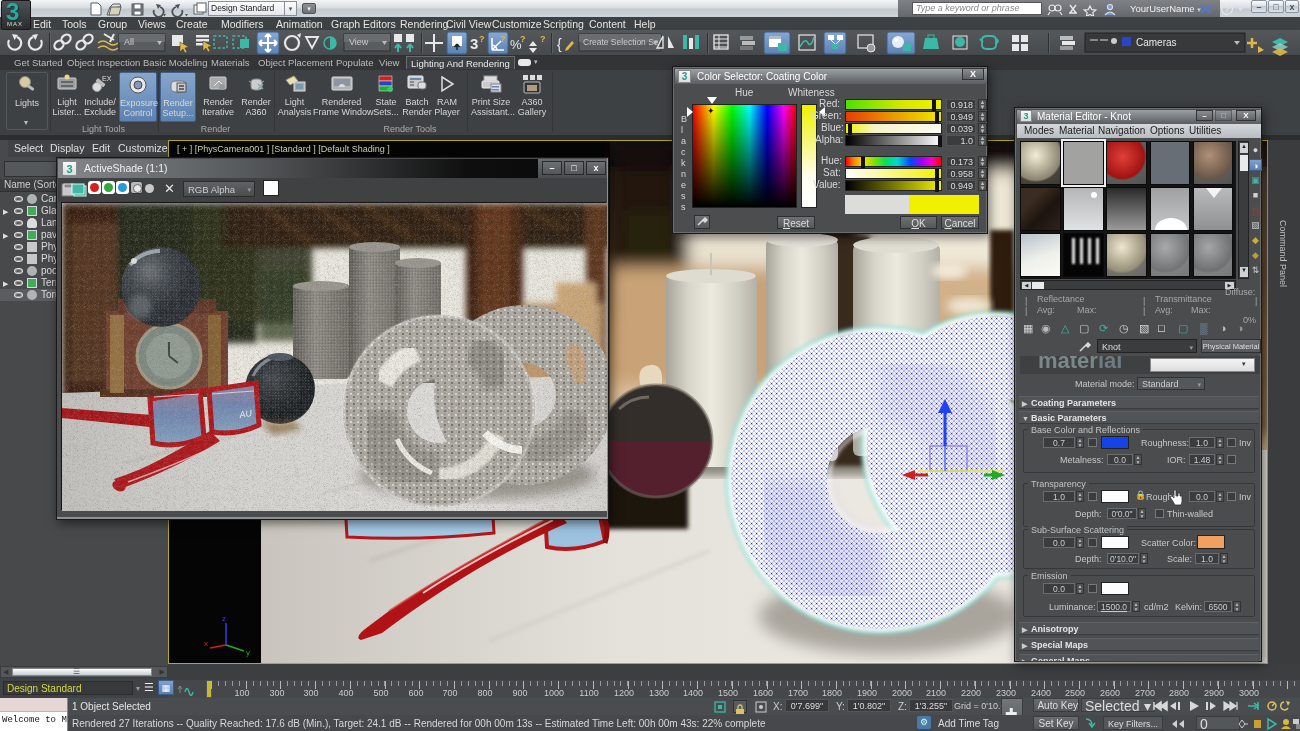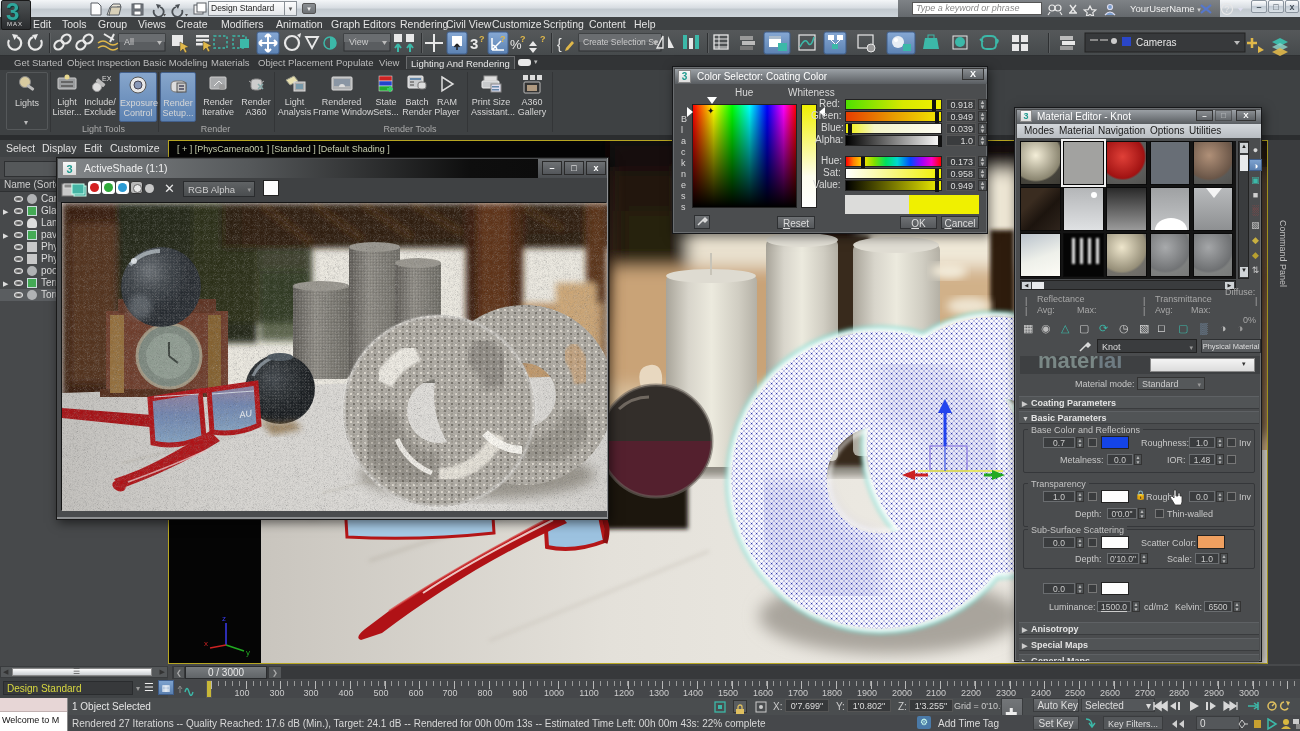--- a/index.html
+++ b/index.html
@@ -76,21 +76,21 @@
 .med-box { position:absolute; width:32px; height:11px; background:#3a3c3e; border:1px solid #6a6d70; color:#ccc; font-size:8.5px; text-align:center; line-height:11px; }
 .med-spin { position:absolute; width:8px; height:11px; background:#4f5254; border:1px solid #333; color:#bbb; font-size:5px; text-align:center; line-height:5px; }
 .med-chk { position:absolute; width:9px; height:9px; background:#3a3c3e; border:1px solid #777; }
 .med-roll { position:absolute; left:4px; width:240px; height:13px; background:#515456; border-top:1px solid #5e6164; border-bottom:1px solid #3a3c3e; font-size:9px; font-weight:bold; color:#e4e4e4; padding-left:12px; line-height:13px; }
 .med-roll .ar { position:absolute; left:3px; top:0px; font-size:7px; color:#ccc; }
 .med-group { position:absolute; left:8px; width:232px; border:1px solid #35373a; border-radius:2px; }
 .med-group .glab { position:absolute; left:4px; top:-5px; background:#4a4c4e; padding:0 3px; font-size:9px; color:#c4c4c4; }
 .med-swatch { position:absolute; width:26px; height:12px; border:1px solid #222; }
 
 #explorer { left:0; top:140px; width:168px; height:526px; background:#47494b; }
-#exp-menu { position:absolute; left:0; top:0; width:178px; height:17px; background:#404345; }
+#exp-menu { position:absolute; left:8px; top:0; width:178px; height:17px; background:#404345; }
 #exp-menu span { position:absolute; top:2px; font-size:10.5px; color:#e0e0e0; }
 #exp-search { position:absolute; left:4px; top:21px; width:158px; height:16px; background:#55585a; border:1px solid #2e3032; }
 #exp-head { position:absolute; left:0; top:39px; width:168px; height:13px; background:#3c3e40; border-bottom:1px solid #2e3032; font-size:10px; color:#ccc; padding-left:4px; }
 .exprow { position:absolute; left:0; width:168px; height:12px; font-size:10px; color:#ddd; line-height:12px; }
 .earr { position:absolute; left:3px; top:1px; font-size:7px; color:#ddd; }
 .eye { position:absolute; left:14px; top:3px; width:9px; height:6px; border:1px solid #e8e8e8; border-radius:50%; background:#555; box-shadow:inset 0 0 0 1px #999; }
 .oic { position:absolute; left:27px; top:1px; width:10px; height:10px; }
 .gic { background:#4a5; border:1px solid #cdd; }
 .onm { position:absolute; left:41px; }
 
@@ -98,21 +98,21 @@
 #vplabel { position:absolute; left:8px; top:3px; font-size:9px; color:#c8d0b0; }
 
 #row-sl { left:0; top:664px; width:1300px; height:16px; background:#47494b; }
 #row-ruler { left:0; top:680px; width:1300px; height:18px; background:#45474a; }
 #row-stat1 { left:0; top:698px; width:1300px; height:17px; background:#4a4d4f; }
 #row-stat2 { left:0; top:715px; width:1300px; height:16px; background:#46484b; }
 .small { font-size:10px; color:#ddd; }
 .coordlab { position:absolute; top:3px; font-size:10px; color:#ccc; }
 .coordbox { position:absolute; top:1px; width:44px; height:13px; background:#37393b; border:1px solid #555; color:#ddd; font-size:9px; text-align:center; line-height:13px; }
 .keybtn { position:absolute; top:0; height:14px; background:linear-gradient(#6a6d70,#54575a); border:1px solid #3a3c3e; color:#ddd; font-size:10px; text-align:center; line-height:14px; }
-.keydd { position:absolute; top:0; height:14px; background:#54575a; border:1px solid #3a3c3e; color:#ddd; font-size:10px; line-height:14px; padding:0 3px; }
+.keydd { position:absolute; top:0; height:14px; background:#54575a; border:1px solid #3a3c3e; color:#ddd; font-size:14px; line-height:14px; padding:0 3px; }
 #welcomebox { left:0; top:698px; width:68px; height:33px; background:#fff; border-right:1px solid #888; }
 #ruler-nums span { position:absolute; top:8px; font-size:9px; color:#ccc; }
 </style>
 </head>
 <body>
 <div id="stage">
   <div class="abs" id="titlebar"></div>
   <div class="abs" id="infocenter"></div>
   <div class="abs" id="searchbox">Type a keyword or phrase</div>
   <svg class="abs" width="80" height="14" style="left:1046px;top:2px;">
@@ -1027,51 +1027,41 @@
       <div class="med-chk" style="left:73px;top:430px;"></div>
       <div class="med-swatch" style="left:86px;top:428px;background:#fdfdfd;width:28px;height:13px;"></div>
       <span class="med-plab" style="left:126px;top:430px;">Scatter Color:</span>
       <div class="med-swatch" style="left:182px;top:427px;background:#f0a060;width:28px;height:14px;"></div>
       <span class="med-plab" style="left:60px;top:446px;">Depth:</span>
       <div class="med-box" style="left:92px;top:445px;width:32px;">0'10.0"</div>
       <div class="med-spin" style="left:125px;top:445px;">▲<br>▼</div>
       <span class="med-plab" style="left:152px;top:446px;">Scale:</span>
       <div class="med-box" style="left:180px;top:445px;width:24px;">1.0</div>
       <div class="med-spin" style="left:205px;top:445px;">▲<br>▼</div>
+      <div class="med-group" style="top:467px;height:42px;">
+        <span class="glab">Emission</span>
+      </div>
       <div class="med-box" style="left:28px;top:475px;">0.0</div>
       <div class="med-spin" style="left:61px;top:475px;">▲<br>▼</div>
       <div class="med-chk" style="left:73px;top:476px;"></div>
       <div class="med-swatch" style="left:86px;top:474px;background:#fdfdfd;width:28px;height:13px;"></div>
       <span class="med-plab" style="left:34px;top:494px;">Luminance:</span>
       <div class="med-box" style="left:82px;top:493px;width:34px;text-decoration:underline;">1500.0</div>
       <div class="med-spin" style="left:117px;top:493px;">▲<br>▼</div>
       <span class="med-plab" style="left:129px;top:494px;">cd/m2</span>
       <span class="med-plab" style="left:160px;top:494px;">Kelvin:</span>
       <div class="med-box" style="left:189px;top:493px;width:28px;">6500</div>
       <div class="med-spin" style="left:218px;top:493px;">▲<br>▼</div>
       <div class="med-roll" style="top:514px;"><span class="ar">▶</span>Anisotropy</div>
       <div class="med-roll" style="top:530px;"><span class="ar">▶</span>Special Maps</div>
       <div class="med-roll" style="top:546px;height:8px;overflow:hidden;"><span class="ar">▶</span>General Maps</div>
     </div>
     <div class="abs" style="left:1268px;top:140px;width:32px;height:524px;background:#3a3c3e;">
       <span style="position:absolute;left:10px;top:80px;font-size:9px;color:#c0c0c0;writing-mode:vertical-rl;">Command Panel</span>
     </div>
-  <div class="abs" id="row-sl">
-    <div class="abs" style="left:0;top:2px;width:168px;height:12px;background:#6a6d70;border:1px solid #3a3c3e;">
-      <span style="position:absolute;left:2px;top:1px;font-size:8px;color:#333;">◀</span>
-      <span style="position:absolute;left:12px;top:0px;width:140px;height:10px;background:linear-gradient(#fdfdfd,#c9cdd1);border:1px solid #888;"></span>
-      <span style="position:absolute;left:74px;top:1px;font-size:8px;color:#555;">☰</span>
-      <span style="position:absolute;right:2px;top:1px;font-size:8px;color:#333;">▶</span>
-    </div>
-    <div class="abs" style="left:172px;top:2px;width:1128px;height:13px;background:#37393b;">
-      <span style="position:absolute;left:2px;top:1px;width:10px;height:11px;background:#55585a;color:#aaa;font-size:7px;text-align:center;line-height:11px;">❮</span>
-      <span style="position:absolute;left:13px;top:0px;width:82px;height:13px;background:linear-gradient(#797d80,#606467);border:1px solid #2a2c2e;color:#e8e8e8;font-size:10px;text-align:center;line-height:12px;">0 / 3000</span>
-      <span style="position:absolute;left:97px;top:1px;width:12px;height:11px;background:#55585a;color:#aaa;font-size:7px;text-align:center;line-height:11px;">❯</span>
-    </div>
-  </div>
   <div class="abs" id="row-ruler">
     <svg class="abs" width="20" height="14" style="left:177px;top:2px;">
         <path d="M3 11 v-7 M3 4 l2 3 M3 4 l-2 3" stroke="#888" fill="none"></path>
         <path d="M8 10 q2 -7 4 0 q2 7 4 0" stroke="#3cb8a8" fill="none" stroke-width="1.4"></path>
       </svg>
     <div class="abs" style="left:206px;top:0px;width:6px;height:18px;background:#c8b838;border:1px solid #555;"></div>
     <div id="ticks" class="abs" style="left:211px;top:1px;width:1086px;height:5px;background:repeating-linear-gradient(90deg,#9a9a9a 0 1px,transparent 1px 6.94px);"></div>
       <div class="abs" style="left:211px;top:1px;width:1086px;height:8px;background:repeating-linear-gradient(90deg,#b8b8b8 0 1px,transparent 1px 34.72px);"></div>
     <div id="ruler-nums" class="abs">
         <span style="left:242px;transform:translateX(-50%);">100</span>
@@ -1177,15 +1167,15 @@
     <span style="position:absolute;right:2px;top:1px;font-size:7px;color:#333;">▶</span>
   </div>
   <div class="abs" style="left:0;top:678px;width:168px;height:20px;background:#404345;">
     <span style="position:absolute;left:3px;top:3px;width:130px;height:14px;background:#37393b;border:1px solid #2a2c2e;color:#d8d840;font-size:10px;padding:1px 3px;">Design Standard</span>
     <span style="position:absolute;left:136px;top:6px;color:#999;font-size:8px;">▾</span>
     <span style="position:absolute;left:144px;top:3px;color:#eee;font-size:11px;">☰</span>
     <span style="position:absolute;left:158px;top:2px;width:16px;height:15px;background:linear-gradient(#7da2cf,#5a80b0);border:1px solid #3e5c88;color:#fff;font-size:9px;text-align:center;line-height:15px;">▦</span>
   </div>
   <div class="abs" id="welcomebox">
     <div style="position:absolute;left:0;top:0;width:100%;height:14px;background:#e7d6d6;border-bottom:1px solid #c2b2b2;"></div>
-    <div style="position:absolute;left:2px;top:17px;font-family:Liberation Sans, sans-serif;font-size:9px;color:#111;">Welcome to M</div>
+    <div style="position:absolute;left:2px;top:17px;font-family:Liberation Mono, monospace;font-size:9px;color:#111;">Welcome to M</div>
   </div>
 </div>
 
 </body></html>

